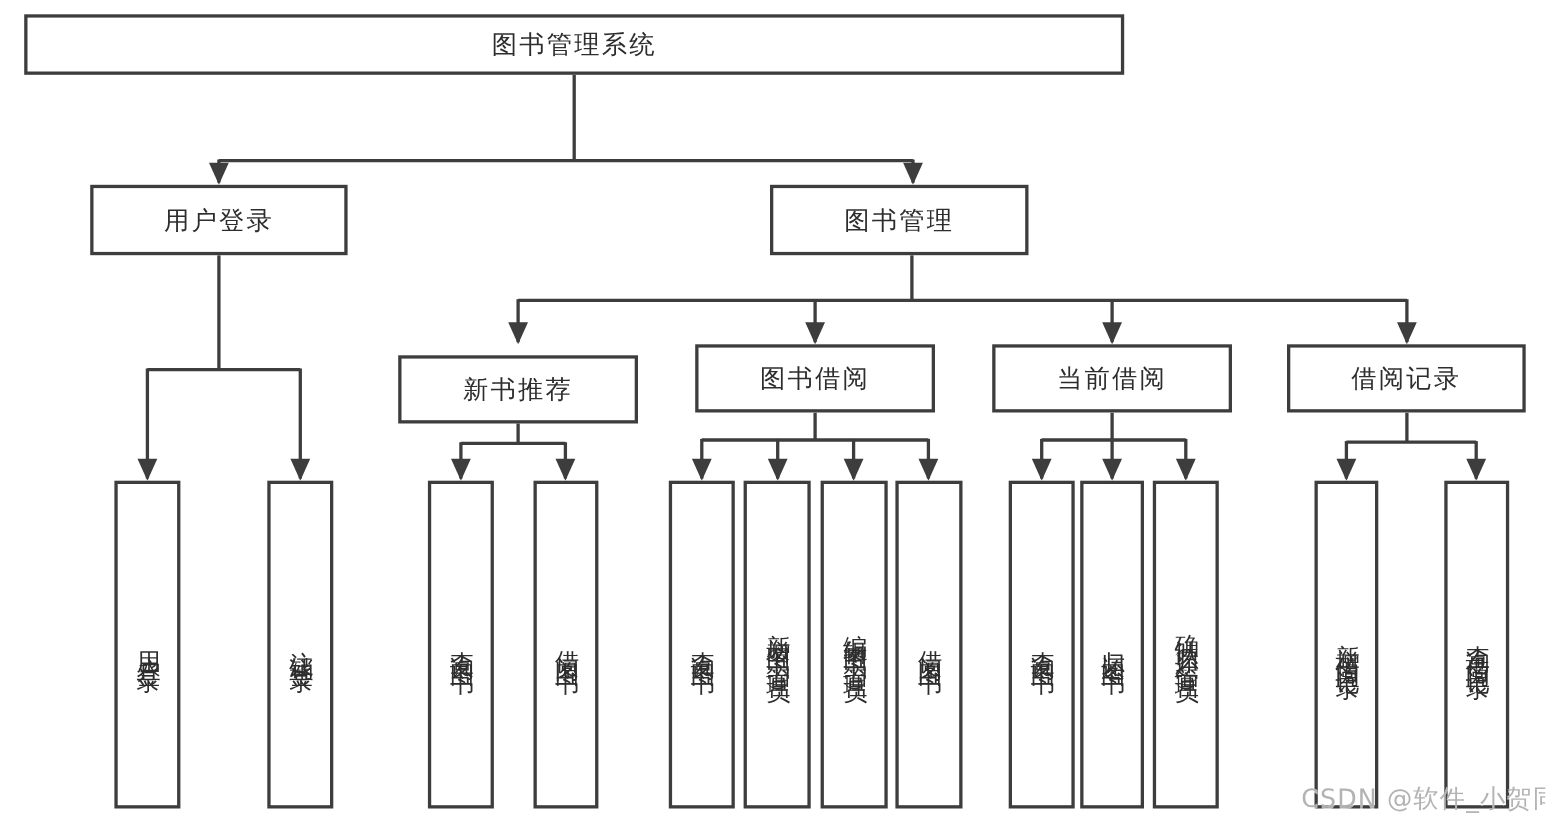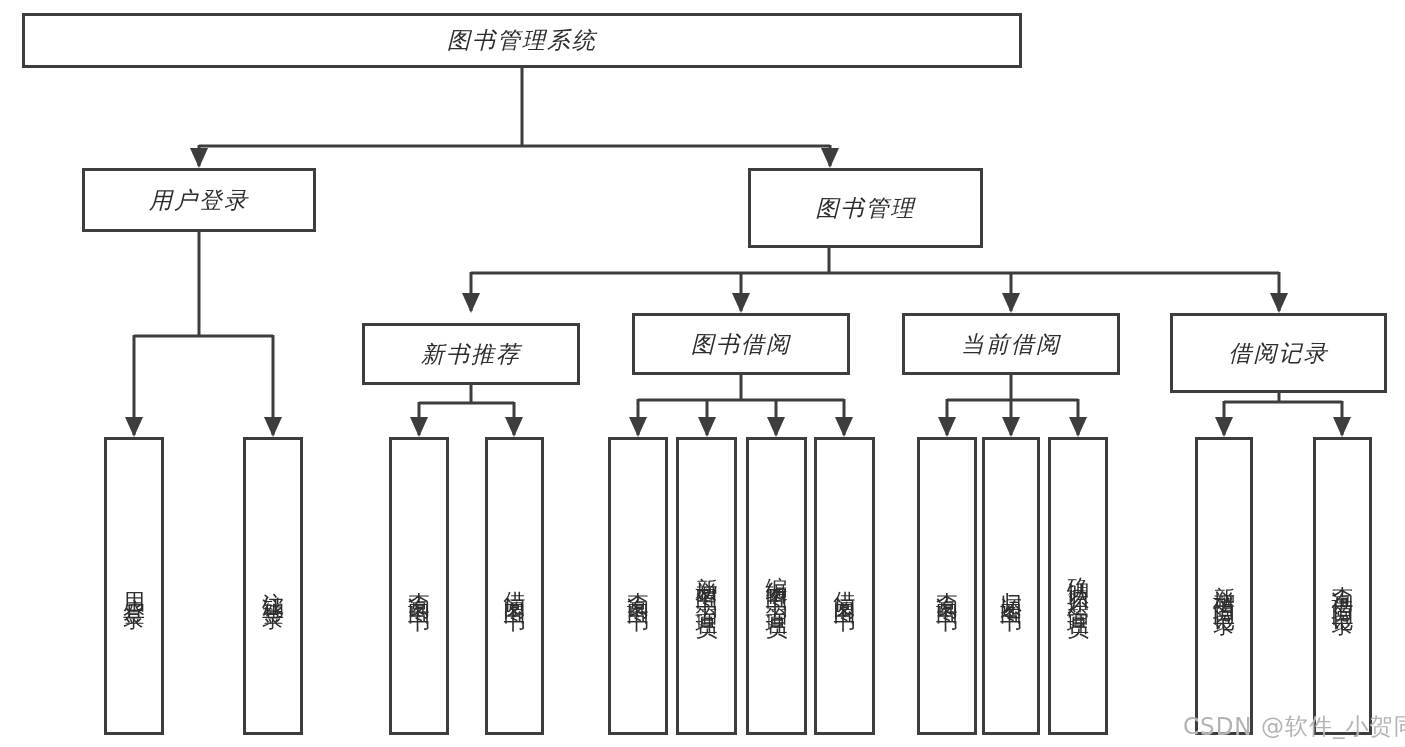--- a/index.html
+++ b/index.html
@@ -22,21 +22,20 @@
   #wires .heads path{fill:var(--line);stroke:none;}
   .node{
     position:absolute;
     background:#fff;
     border:3px solid var(--line);
     display:flex;align-items:center;justify-content:center;
     box-sizing:border-box;
     font-size:23px;
     letter-spacing:2px;
     white-space:nowrap;
-    font-style:italic;
   }
   .vnode{
     position:absolute;
     background:#fff;
     border:3px solid var(--line);
     display:flex;align-items:center;justify-content:center;
     box-sizing:border-box;
     writing-mode:vertical-rl;
     text-orientation:mixed;
     font-size:22px;
@@ -120,26 +119,26 @@
       <path d="M1011 437 l-9 -20 h18 z"></path>
       <path d="M1078 437 l-9 -20 h18 z"></path>
       <path d="M1224 437 l-9 -20 h18 z"></path>
       <path d="M1342 437 l-9 -20 h18 z"></path>
     </g>
   </svg>
 
   <div class="node" style="left:22px;top:13px;width:1000px;height:55px;">图书管理系统</div>
 
   <div class="node" style="left:82px;top:168px;width:234px;height:64px;">用户登录</div>
-  <div class="node" style="left:748px;top:168px;width:235px;height:80px;">图书管理</div>
+  <div class="node" style="left:700px;top:168px;width:235px;height:64px;">图书管理</div>
 
   <div class="node" style="left:362px;top:323px;width:218px;height:62px;">新书推荐</div>
   <div class="node" style="left:902px;top:313px;width:218px;height:62px;">当前借阅</div>
   <div class="node" style="left:632px;top:313px;width:218px;height:62px;">图书借阅</div>
-  <div class="node" style="left:1170px;top:313px;width:217px;height:80px;">借阅记录</div>
+  <div class="node" style="left:1170px;top:313px;width:217px;height:62px;">借阅记录</div>
 
   <div class="vnode" style="left:104px;top:437px;width:60px;height:298px;">用户登录</div>
   <div class="vnode" style="left:243px;top:437px;width:60px;height:298px;">注销登录</div>
 
   <div class="vnode" style="left:389px;top:437px;width:60px;height:298px;">查询图书</div>
   <div class="vnode" style="left:485px;top:437px;width:59px;height:298px;">借阅图书</div>
 
   <div class="vnode" style="left:608px;top:437px;width:60px;height:298px;">查询图书</div>
   <div class="vnode" style="left:676px;top:437px;width:61px;height:298px;">新增图书（管理员）</div>
   <div class="vnode" style="left:746px;top:437px;width:61px;height:298px;">编辑图书（管理员）</div>

